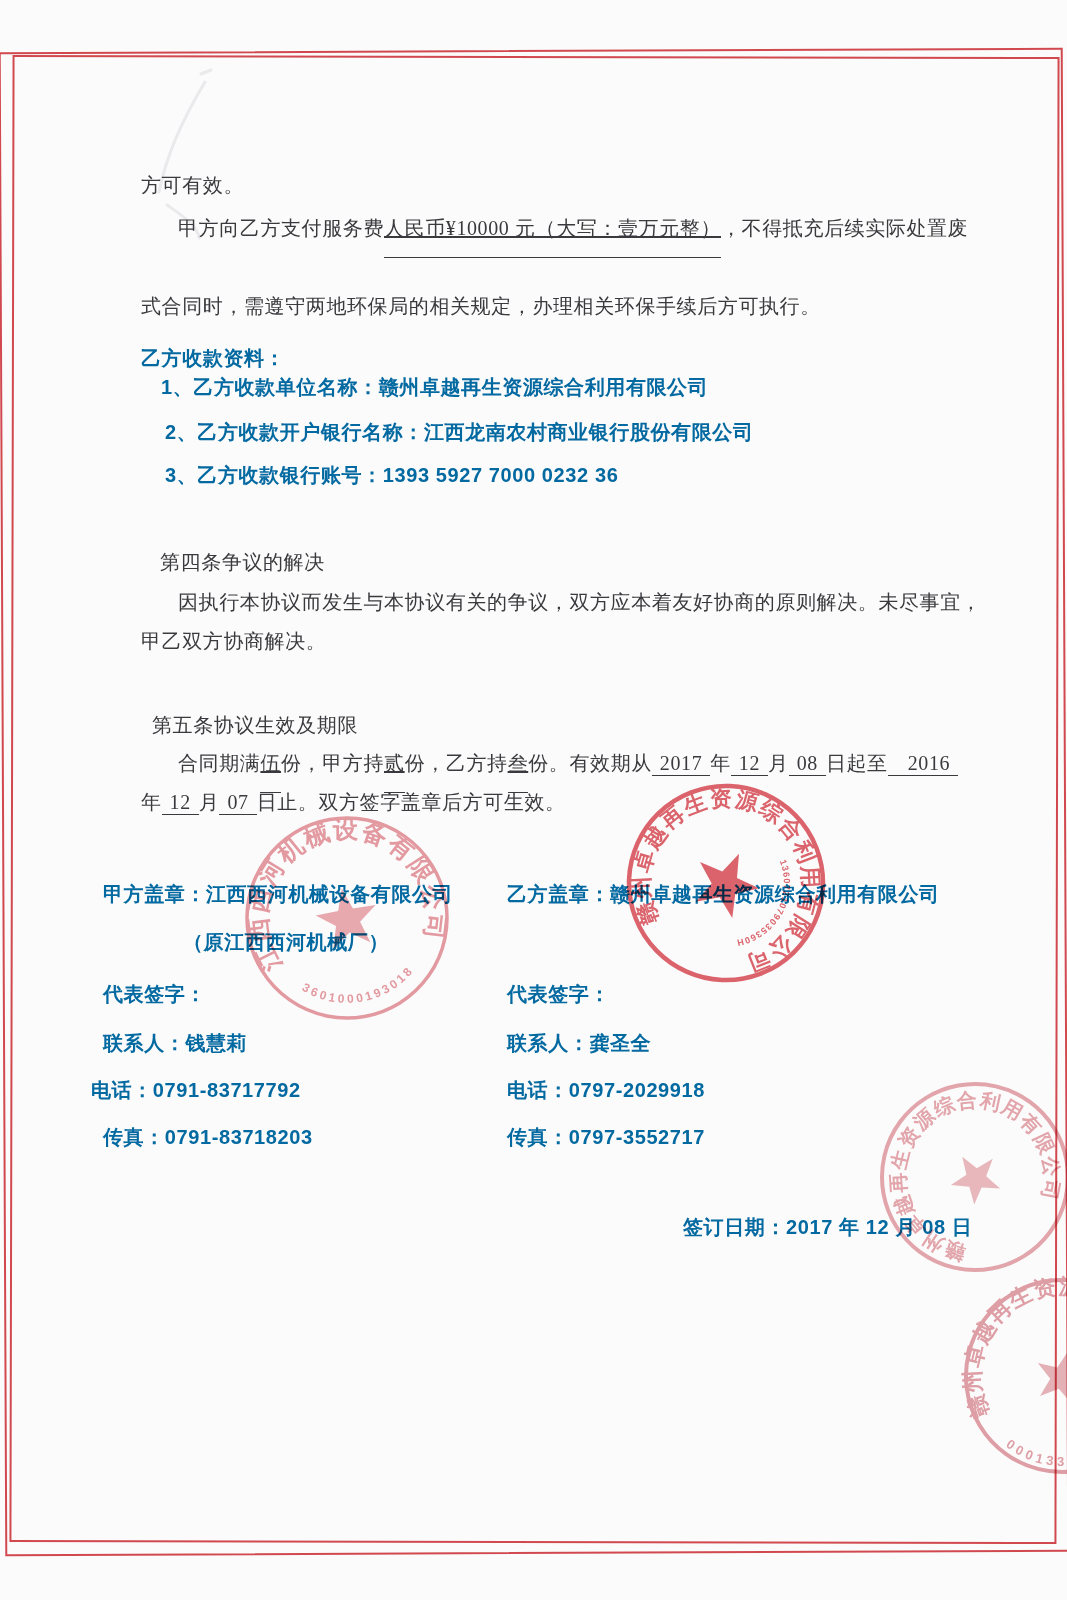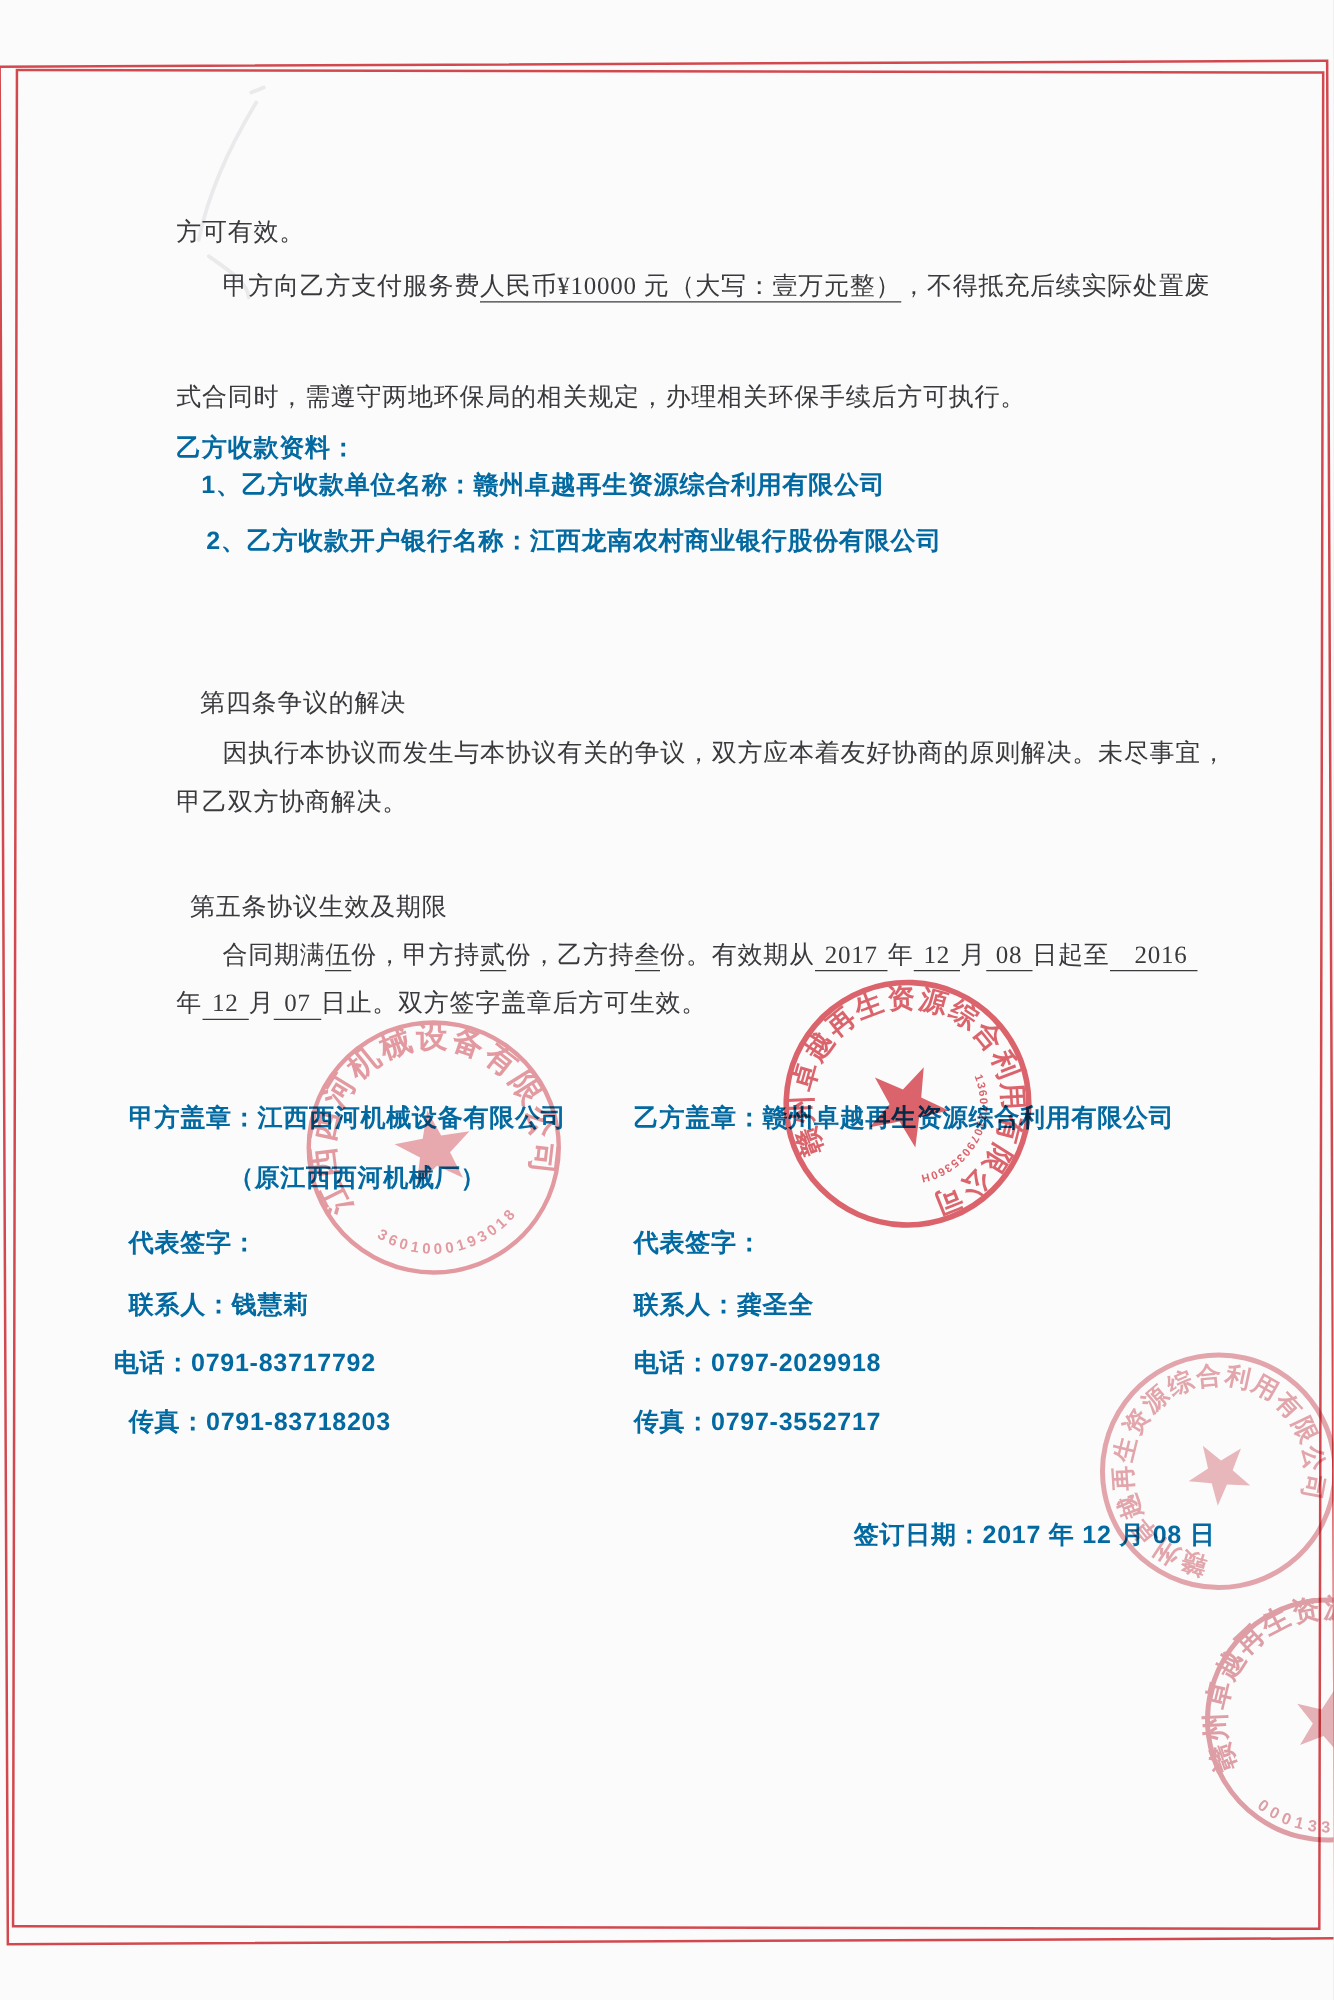--- a/index.html
+++ b/index.html
@@ -10,21 +10,21 @@
   }
   .frame { position:absolute; pointer-events:none; }
   .frame.outer { left:2px; top:50px; width:1060px; height:1500px;
     border:2px solid; transform:rotate(-0.25deg); opacity:.92; }
   .frame.inner { left:11px; top:56px; width:1043px; height:1483px;
     border:2px solid; transform:rotate(0.12deg); opacity:.92; }
   .ln { position:absolute; white-space:nowrap; color:#3a3a3e;
         font-size:20px; letter-spacing:0.6px; z-index:2; }
   .song { font-family:"Liberation Serif", serif; }
   .hei  { font-family:"Liberation Sans", sans-serif; font-weight:700; color:#0369a1; }
-  .u  { border-bottom:1.6px solid #3a3a3e; padding-bottom:1px; }
+  .u  { border-bottom:1.6px solid #3a3a3e; padding-bottom:18px;text-decoration:underline; }
   .ud { border-bottom:1.6px solid #3a3a3e; padding:0 8px 1px 8px; }
   .ud.wide { padding-left:20px; }
   .seal { position:absolute; z-index:3; mix-blend-mode:multiply; pointer-events:none; }
   .seal text { font-family:"Liberation Sans", sans-serif; font-weight:700; }
   .smudge { position:absolute; z-index:1; pointer-events:none; }
 </style>
 </head>
 <body>
 
 <div class="page">
@@ -36,32 +36,35 @@
     <path d="M 150,22 C 130,55 112,92 104,132 M 112,145 C 128,156 143,166 144,178 M 146,14 l 10,-4" fill="none" stroke="#b9b9c4" stroke-width="3" stroke-linecap="round" opacity="0.28"></path>
   </svg>
 
   <div class="ln song" style="left:141px;top:172px">
     <span>方可有效。</span>
   </div>
 
   <div class="ln song" style="left:178px;top:215px">
     <span>甲方向乙方支付服务费</span><span class="u">人民币¥10000 元（大写：壹万元整）</span><span>，不得抵充后续实际处置废</span>
   </div>
-  <div class="ln song" style="left:141px;top:304px">
+  <div class="ln song" style="left:141px;top:293px">
     <span>式合同时，需遵守两地环保局的相关规定，办理相关环保手续后方可执行。</span>
   </div>
 
   <div class="ln hei" style="left:141px;top:345px">
     <span>乙方收款资料：</span>
   </div>
   <div class="ln hei" style="left:161px;top:374px">
     <span>1、乙方收款单位名称：赣州卓越再生资源综合利用有限公司</span>
   </div>
   <div class="ln hei" style="left:165px;top:419px">
     <span>2、乙方收款开户银行名称：江西龙南农村商业银行股份有限公司</span>
+  </div>
+  <div class="ln hei" style="left:165px;top:462px">
+    <span>3、乙方收款银行账号：1393 5927 7000 0232 36</span>
   </div>
 
   <div class="ln song" style="left:160px;top:549px">
     <span>第四条争议的解决</span>
   </div>
   <div class="ln song" style="left:178px;top:589px">
     <span>因执行本协议而发生与本协议有关的争议，双方应本着友好协商的原则解决。未尽事宜，</span>
   </div>
   <div class="ln song" style="left:141px;top:628px">
     <span>甲乙双方协商解决。</span>

